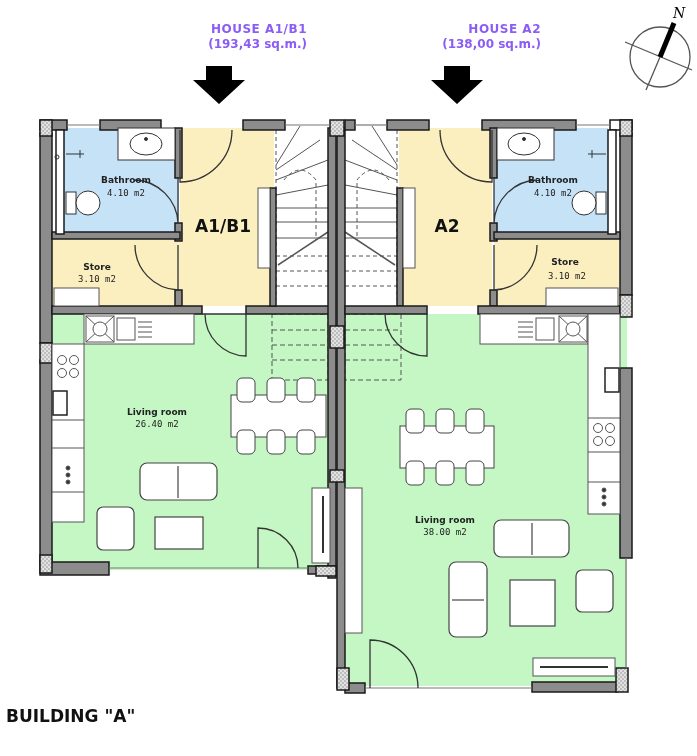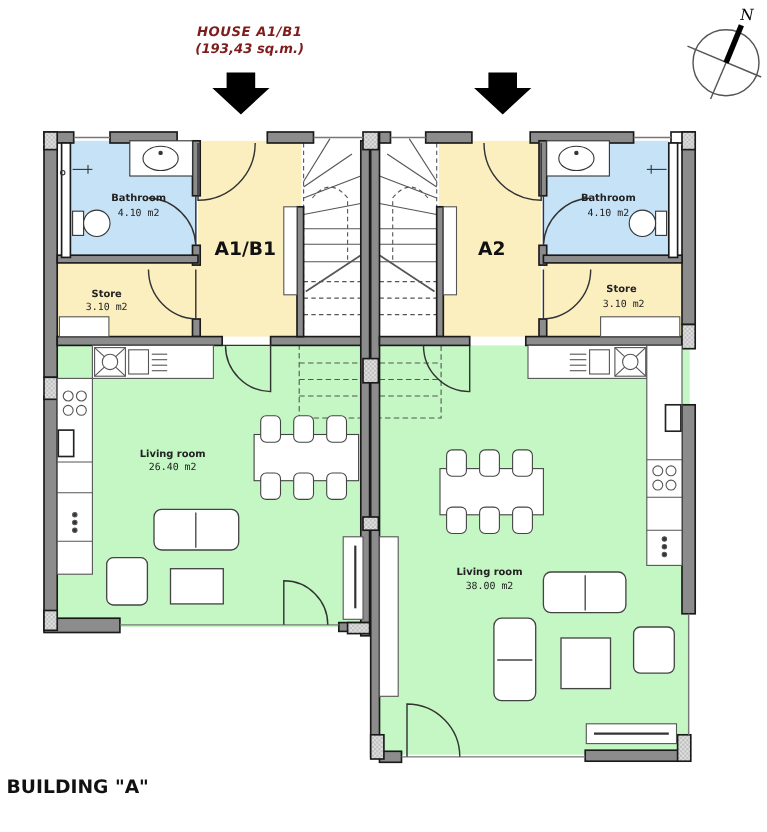--- a/index.html
+++ b/index.html
@@ -1,35 +1,37 @@
 <!DOCTYPE html>
 <html><head>
 <meta charset="utf-8">
 <style>
   html, body { margin: 0; padding: 0; background: #ffffff; }
   body { width: 697px; height: 756px; position: relative; overflow: hidden;
          font-family: "DejaVu Sans", sans-serif; }
-  .house-label { position: absolute; text-align: center; font-weight: bold;
-                 font-size: 12px; line-height: 15px; color: #7f1d1d; width: 160px; font-style: italic; }
+  .house-label { position: absolute; text-align: right; font-weight: bold;
+                 font-size: 12px; line-height: 15px; color: #8b5cf6; width: 160px; }
   .house-label .t1 { letter-spacing: 0.5px; }
   .plan { position: absolute; left: 0; top: 0; }
   .footer { position: absolute; left: 6px; top: 705px; font-weight: bold;
             font-size: 17px; line-height: 22px; color: #111; }
   .room-label { font-family: "DejaVu Sans", sans-serif; font-weight: bold; fill: #222; }
   .room-area { font-family: "DejaVu Sans Mono", monospace; fill: #222; }
   .unit-label { font-family: "DejaVu Sans", sans-serif; font-weight: bold; fill: #111; }
 </style>
 </head>
 <body>
 
 <div class="house-label" style="left:147px; top:22px;">
   <div class="t1">HOUSE  A1/B1</div>
   <div>(193,43 sq.m.)</div>
 </div>
 <div class="house-label" style="left:381px; top:22px;">
+  <div class="t1">HOUSE  A2</div>
+  <div>(138,00 sq.m.)</div>
 </div>
 
 <svg class="plan" width="697" height="756" viewBox="0 0 697 756" xmlns="http://www.w3.org/2000/svg">
   <defs>
     <pattern id="hatch" width="4" height="4" patternUnits="userSpaceOnUse">
       <rect width="4" height="4" fill="#e2e2e2"></rect>
       <rect width="2" height="2" fill="#bdbdbd"></rect>
       <rect x="2" y="2" width="2" height="2" fill="#bdbdbd"></rect>
     </pattern>
   </defs>

